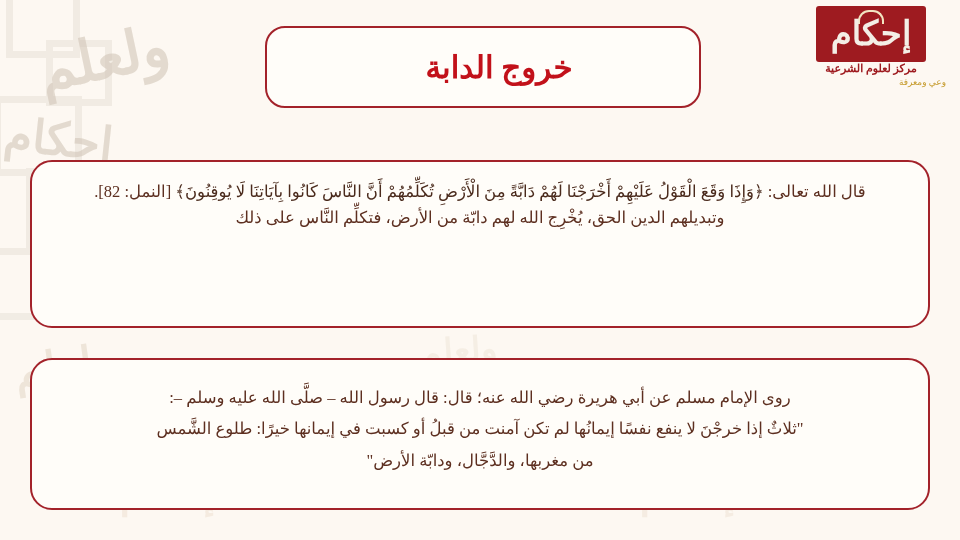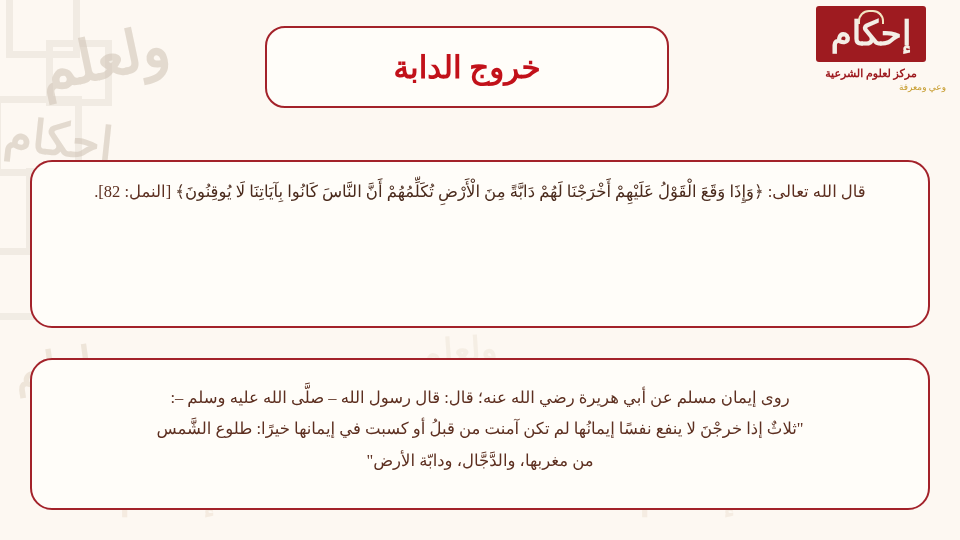--- a/index.html
+++ b/index.html
@@ -86,21 +86,20 @@
     top: 4px;
     left: 50%;
     transform: translateX(-50%);
     width: 22px;
     height: 12px;
     border: 2px solid #f3e6c2;
     border-bottom: none;
     border-radius: 11px 11px 0 0;
   }
   .logo-sub {
-    margin-top: 5px;
     color: #9e1b20;
     font-size: 11px;
     font-weight: bold;
     letter-spacing: 0.5px;
   }
   .logo-sub2 {
     margin-top: 2px;
     color: #c59a2a;
     font-size: 9px;
     text-align: right;
@@ -112,20 +111,21 @@
     top: 26px;
     left: 265px;
     width: 400px;
     height: 78px;
     background: #fffdf9;
     border: 2px solid #a3222a;
     border-radius: 20px;
     display: flex;
     align-items: center;
     justify-content: center;
+    padding-left: 32px;
   }
   .title-text {
     color: #c2111a;
     font-size: 31px;
     font-weight: bold;
     font-family: "Liberation Serif", serif;
     letter-spacing: 0px;
   }
 
   
@@ -199,20 +199,21 @@
 <div class="title-box">
   <div class="title-text">خروج الدابة</div>
 </div>
 
 <div class="card card-verse">
   <p class="para">
     <span>قال الله تعالى:</span>
     <span class="quran">﴿وَإِذَا وَقَعَ الْقَوْلُ عَلَيْهِمْ أَخْرَجْنَا لَهُمْ دَابَّةً مِنَ الْأَرْضِ تُكَلِّمُهُمْ أَنَّ النَّاسَ كَانُوا بِآيَاتِنَا لَا يُوقِنُونَ﴾</span>
     <span>[النمل: 82].</span>
   </p>
+  <p class="para tight">وتبديلهم الدين الحق، يُخْرِج الله لهم دابّة من الأرض، فتكلِّم النَّاس على ذلك</p>
 </div>
 
 <div class="card card-hadith">
   <div class="spacer-sm"></div>
-  <p class="para hadith-text">روى إيمان مسلم عن أبي هريرة رضي الله عنه؛ قال: قال رسول الله – صلَّى الله عليه وسلم –:</p>
+  <p class="para hadith-text">روى الإمام مسلم عن أبي هريرة رضي الله عنه؛ قال: قال رسول الله – صلَّى الله عليه وسلم –:</p>
   <p class="para hadith-text">"ثلاثٌ إذا خرجْنَ لا ينفع نفسًا إيمانُها لم تكن آمنت من قبلُ أو كسبت في إيمانها خيرًا: طلوع الشَّمس</p>
   <p class="para hadith-text">من مغربها، والدَّجَّال، ودابّة الأرض"</p>
 </div>
 
 </body></html>

